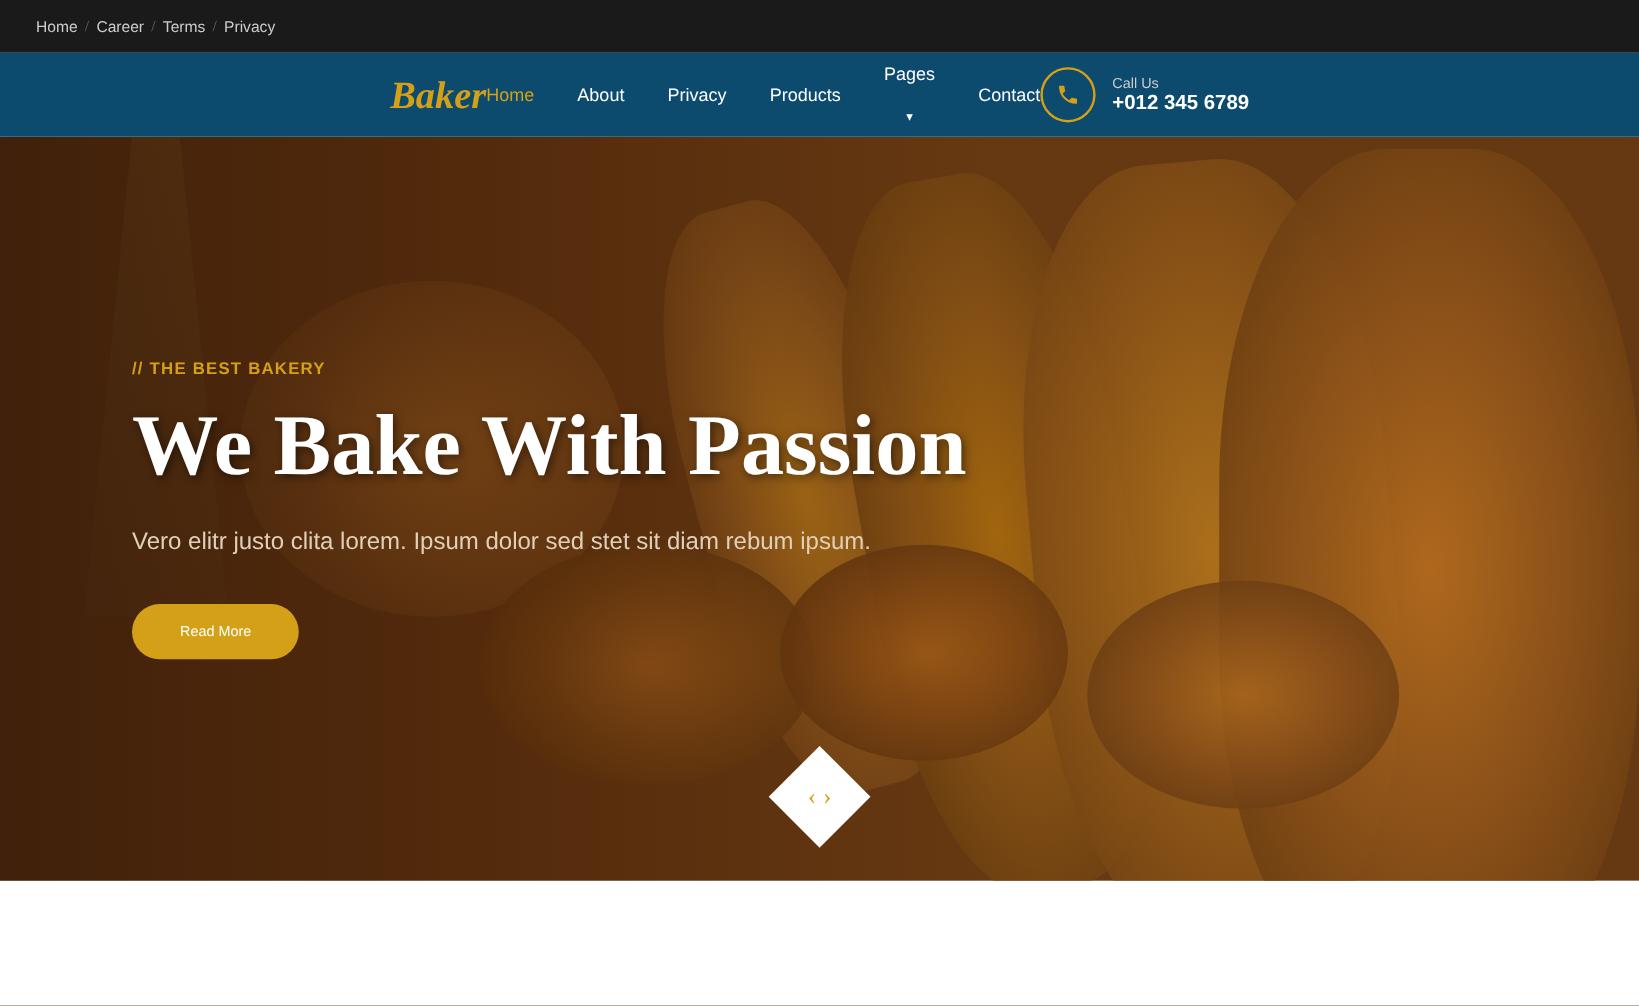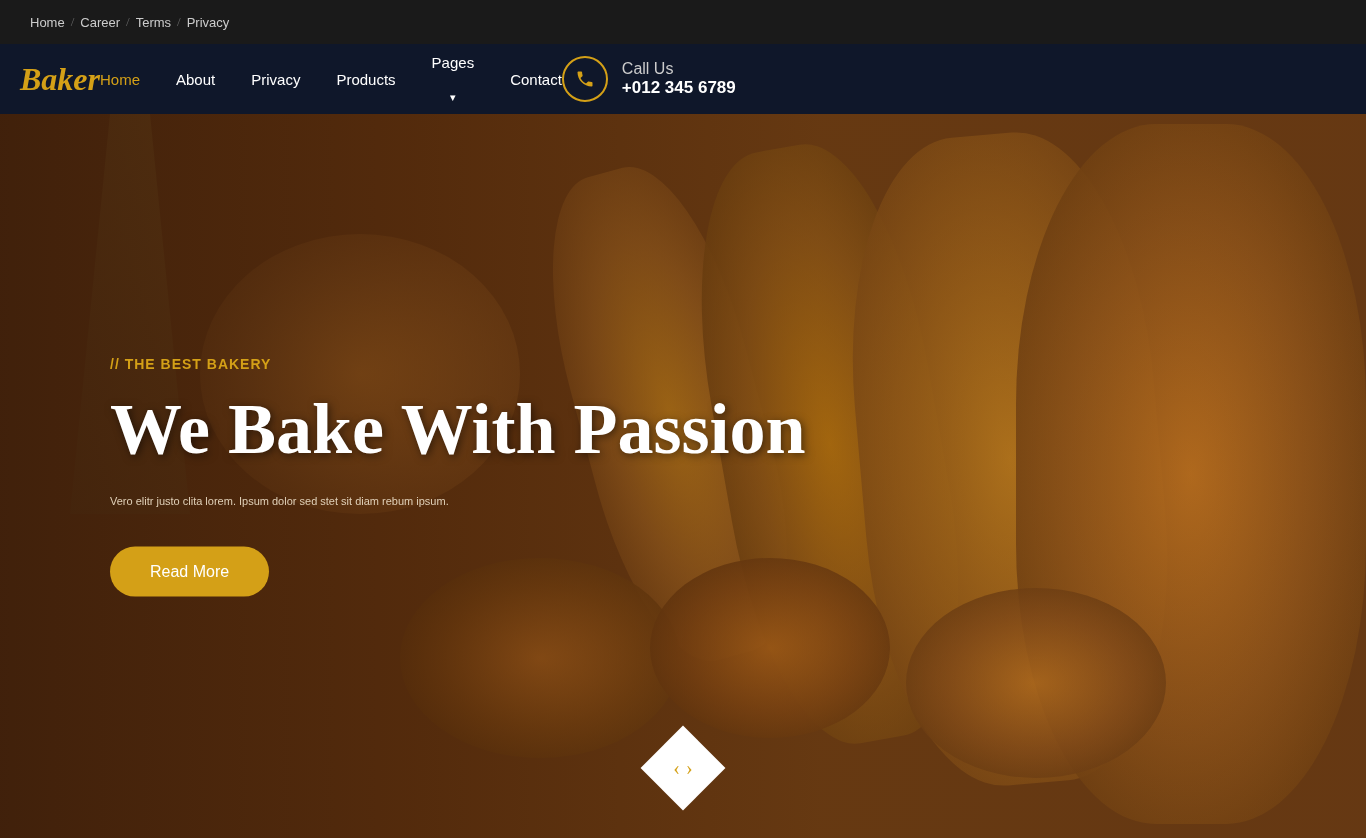--- a/index.html
+++ b/index.html
@@ -48,25 +48,25 @@
       justify-content: center;
       border-left: 1px solid #333;
       color: #ccc;
       font-size: 16px;
       cursor: pointer;
       font-family: Arial, sans-serif;
     }
 
     
     .navbar {
-      background: #0f172a;
+      background: #0c4a6e;
       height: 70px;
       display: flex;
       align-items: center;
-      justify-content: flex-start;
+      justify-content: center;
       padding: 0 20px;
       position: relative;
       z-index: 10;
     }
     .logo {
       color: #d4a017;
       font-size: 32px;
       font-style: italic;
       font-weight: bold;
       font-family: Georgia, serif;
@@ -114,35 +114,35 @@
       justify-content: center;
       color: #d4a017;
       font-size: 20px;
     }
     .call-text {
       display: flex;
       flex-direction: column;
     }
     .call-label {
       color: #ccc;
-      font-size: 16px;
+      font-size: 12px;
       font-family: Arial, sans-serif;
     }
     .call-number {
       color: #fff;
       font-size: 17px;
       font-family: Arial, sans-serif;
       font-weight: bold;
     }
 
     
     .hero {
       position: relative;
       width: 1366px;
-      height: 724px;
+      height: 620px;
       overflow: hidden;
     }
     .hero-bg {
       position: absolute;
       inset: 0;
       background: linear-gradient(
         to right,
         rgba(60,30,10,0.85) 0%,
         rgba(80,40,10,0.65) 30%,
         rgba(120,70,20,0.4) 60%,
@@ -178,32 +178,32 @@
       color: #fff;
       font-size: 72px;
       font-weight: bold;
       font-family: Georgia, serif;
       line-height: 1.1;
       margin-bottom: 24px;
       text-shadow: 2px 2px 8px rgba(0,0,0,0.5);
     }
     .hero-desc {
       color: #e0d0b8;
-      font-size: 11px;
+      font-size: 20px;
       font-family: Arial, sans-serif;
       margin-bottom: 36px;
       line-height: 1.6;
     }
     .read-more-btn {
       background: #d4a017;
       color: #fff;
       border: none;
       border-radius: 30px;
       padding: 16px 40px;
-      font-size: 16px;
+      font-size: 12px;
       font-family: Arial, sans-serif;
       cursor: pointer;
       font-weight: 500;
       transition: background 0.2s;
     }
 
     
     .hero-nav {
       position: absolute;
       bottom: 30px;

